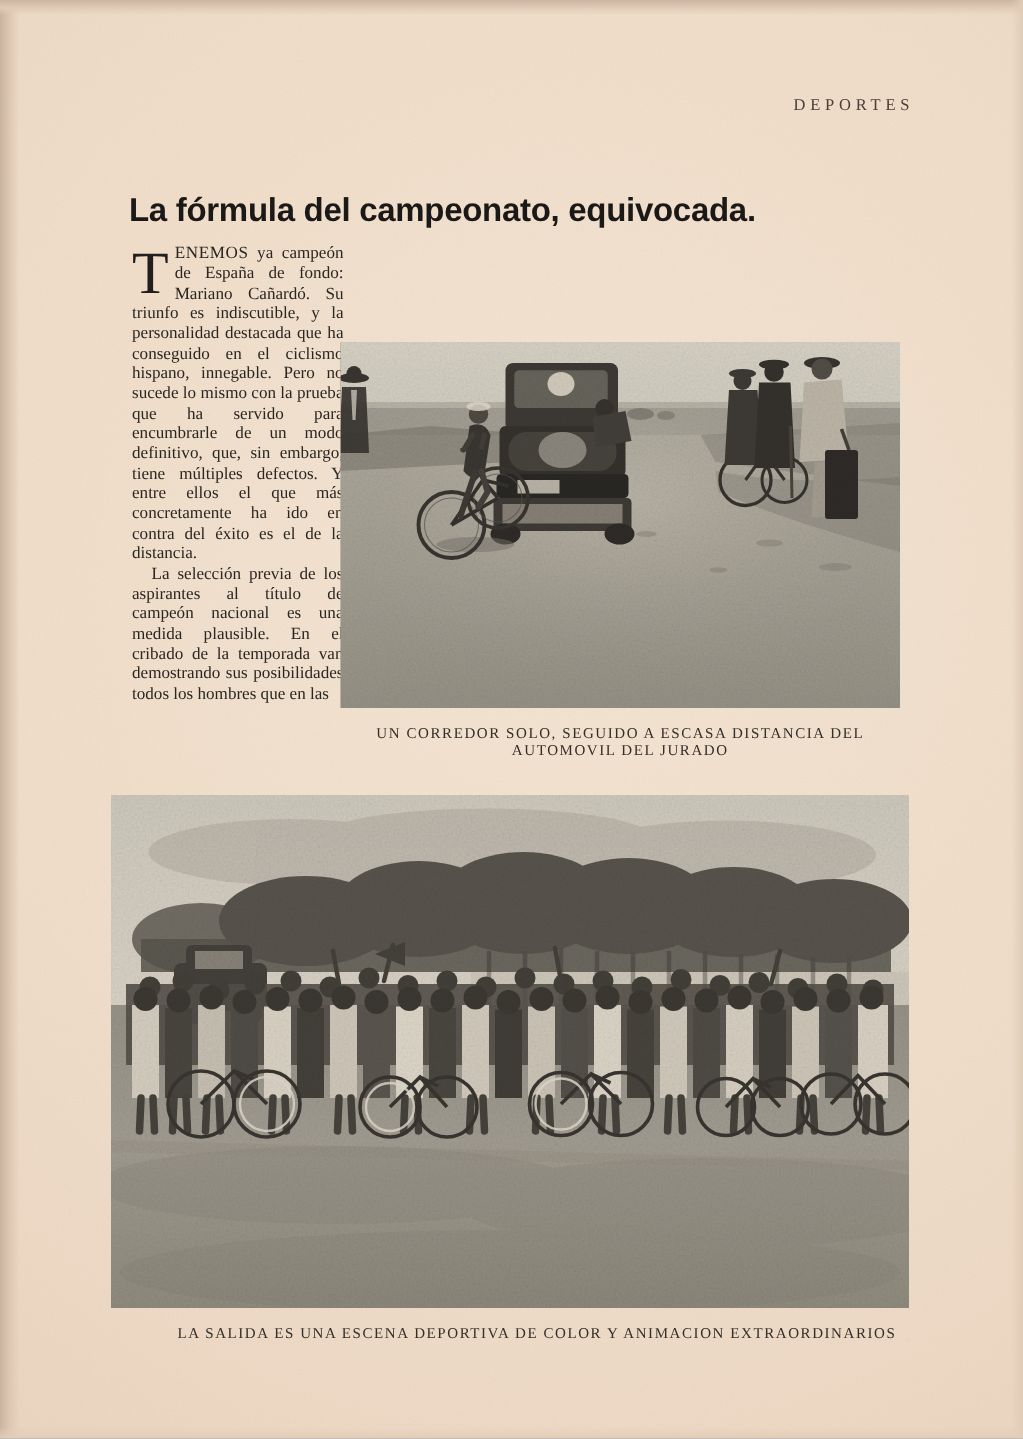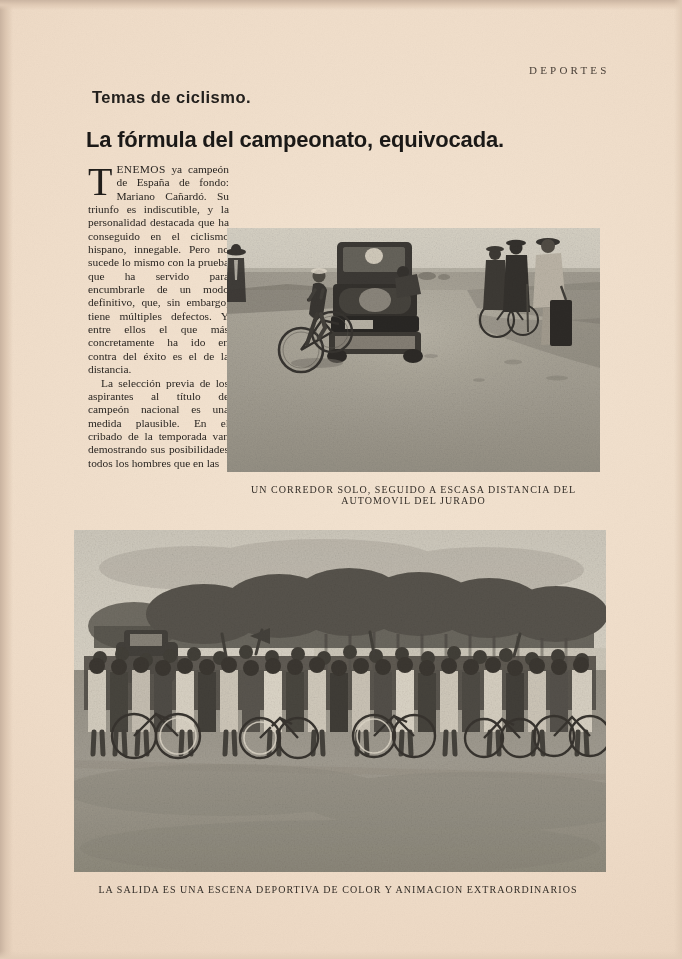--- a/index.html
+++ b/index.html
@@ -135,21 +135,21 @@
   .caption {
     position: absolute;
     font-family: "Liberation Serif", serif;
     font-size: 10px;
     letter-spacing: 1.05px;
     color: #342e28;
     text-align: center;
     line-height: 11px;
   }
   .caption-top { left: 227px; top: 484px; width: 373px; }
-  .caption-bottom { left: 72px; top: 884px; width: 532px; }
+  .caption-bottom { left: 92px; top: 884px; width: 532px; }
 
   
   .watermark {
     position: absolute;
     right: 18px;
     bottom: 14px;
     font-family: "DejaVu Sans", sans-serif;
     font-weight: bold;
     font-size: 21px;
     letter-spacing: .3px;
@@ -177,21 +177,20 @@
     </defs>
     <rect width="682" height="959" filter="url(#grain)"></rect>
   </svg>
 
   <div class="scan-edge-left"></div>
   <div class="scan-edge-top"></div>
   <div class="scan-edge-right"></div>
   <div class="scan-edge-bottom"></div>
 
   <div class="section-header">DEPORTES</div>
-  <div class="kicker">Temas de ciclismo.</div>
   <h1 class="headline">La fórmula del campeonato, equivocada.</h1>
 
   <div class="column">
     <p><span class="dropcap">T</span><span class="smallcaps">ENEMOS</span><span> ya campeón de España de fondo: Mariano Cañardó. Su triunfo es indiscutible, y la personalidad destacada que ha conseguido en el ciclismo hispano, innegable. Pero no sucede lo mismo con la prueba que ha servido para encumbrarle de un modo definitivo, que, sin embargo, tiene múltiples defectos. Y entre ellos el que más concretamente ha ido en contra del éxito es el de la distancia.</span></p>
     <p class="indent">La selección previa de los aspirantes al título de campeón nacional es una medida plausible. En el cribado de la temporada van demostrando sus posibilidades todos los hombres que en las</p>
   </div>
 
   <div class="photo photo-top">
     <svg width="373" height="244" viewBox="0 0 373 244" preserveAspectRatio="none">
       <defs>

